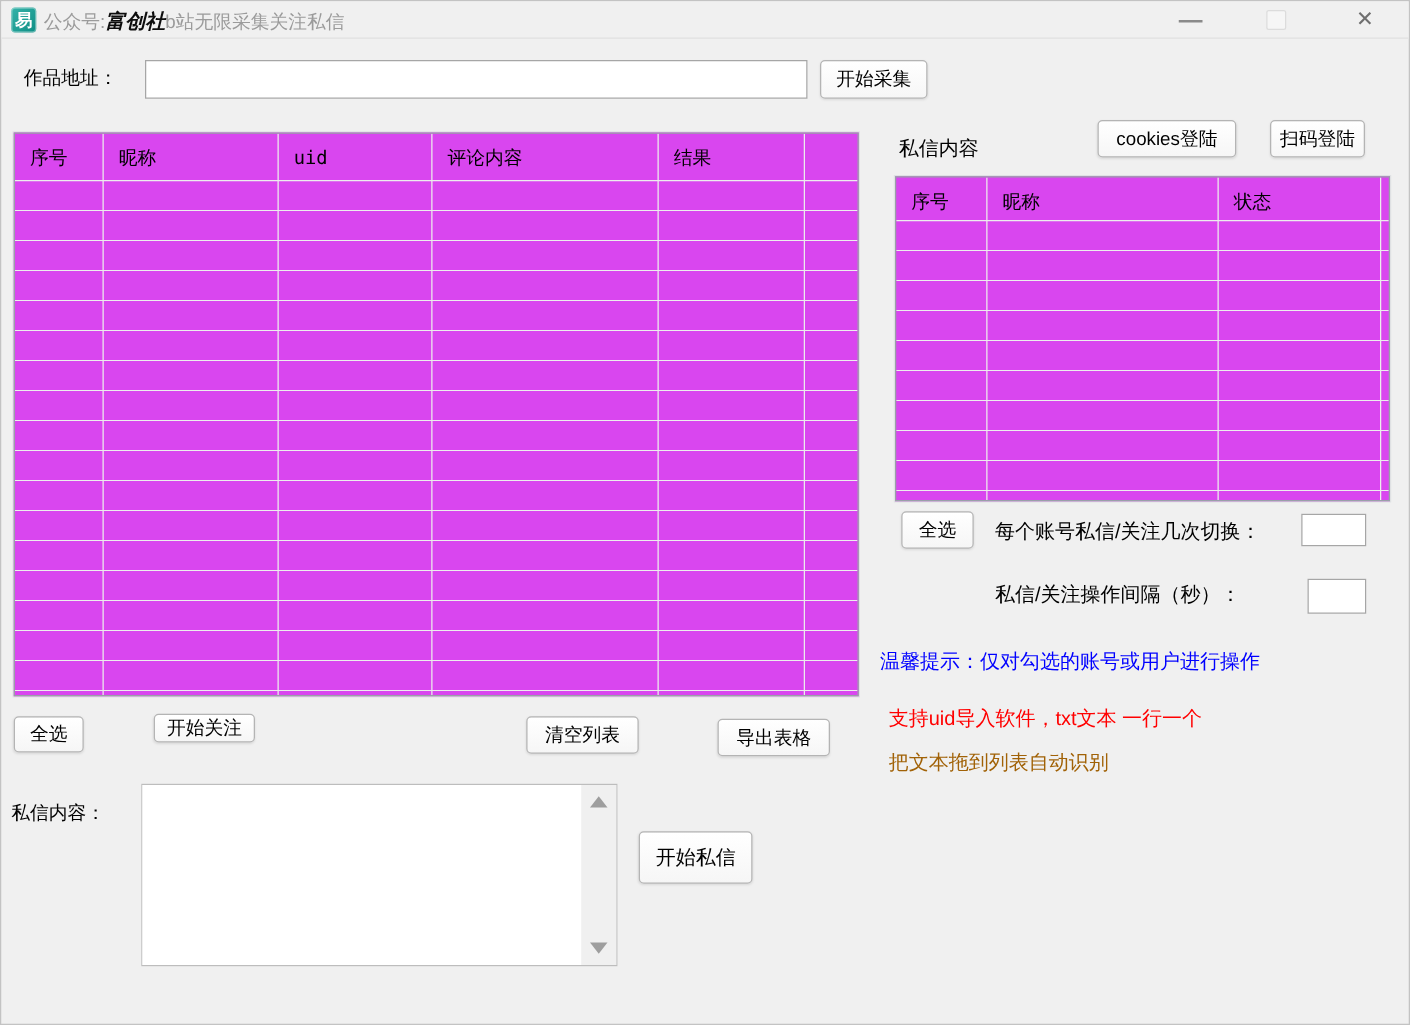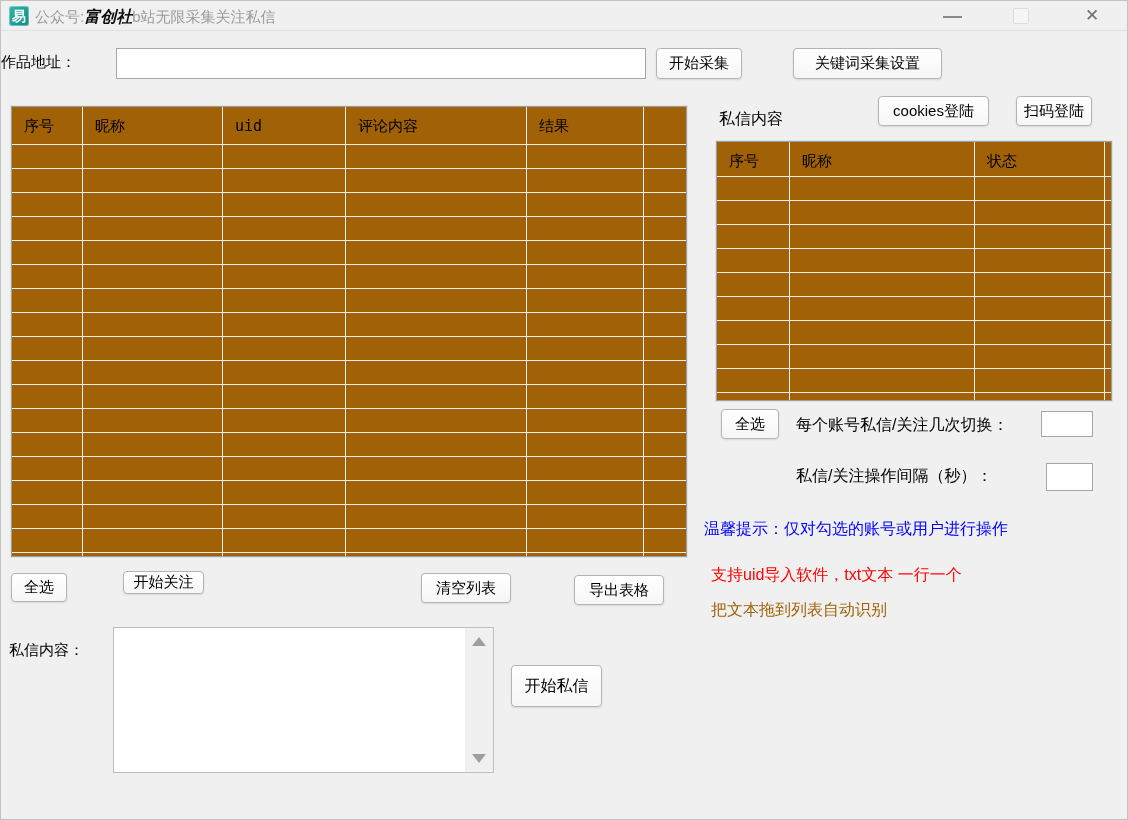--- a/index.html
+++ b/index.html
@@ -24,21 +24,21 @@
   
   .lbl{position:absolute;font-size:15px;color:#000;white-space:nowrap;}
   .btn{
     position:absolute;background:linear-gradient(#ffffff,#f6f6f6);
     border:1px solid #b4b4b4;border-radius:4px;font-size:15px;color:#000;
     text-align:center;box-shadow:0 1px 2px rgba(0,0,0,.10);
     display:flex;align-items:center;justify-content:center;white-space:nowrap;cursor:default;
   }
   .inp{position:absolute;background:#fff;border:1px solid #a6a6a6;font-size:15px;padding:0 6px;outline:none;}
   
-  .tbl{position:absolute;background:#a16207;border:1px solid #99a0a8;box-shadow:0 0 0 1px #dfe1e3;overflow:hidden;}
+  .tbl{position:absolute;background:#d946ef;border:1px solid #99a0a8;box-shadow:0 0 0 1px #dfe1e3;overflow:hidden;}
   .tbl .cols{position:absolute;left:0;top:0;bottom:0;right:0;display:flex;}
   .tbl .col{height:100%;border-right:1px solid #ededed;flex:0 0 auto;}
   .tbl .col:last-child{border-right:none;}
   .tbl .hdr{display:block;padding:10px 0 0 12px;font-size:15px;color:#000;white-space:nowrap;overflow:hidden;}
   .tbl .bodylines{position:absolute;left:0;right:0;bottom:0;
     background:repeating-linear-gradient(to bottom,transparent 0 23px,#ededed 23px 24px);}
   .tbl .hdrline{position:absolute;left:0;right:0;height:1px;background:#ededed;}
   .mono{font-family:"DejaVu Sans Mono","Liberation Mono",monospace;}
   
   .tip{position:absolute;font-size:16px;white-space:nowrap;}
@@ -60,24 +60,23 @@
     <div id="titletext"><span>公众号:</span><span class="brand">富创社</span><span>b站无限采集关注私信</span></div>
     <div class="wbtn" id="btn-min">
         <span class="bar"></span>
       </div>
     <div class="wbtn" id="btn-max">
         <span class="box"></span>
       </div>
     <div class="wbtn" id="btn-close"><span>✕</span></div>
   </div>
 
-  <div class="lbl" style="left:0;top:52px;">作品地址：</div>
+  <div class="lbl" style="left:18px;top:52px;">作品地址：</div>
   <input class="inp" style="left: 115px; top: 47px; width: 530px; height: 31px;" value="">
   <div class="btn" style="left:655px;top:47px;width:86px;height:31px;">开始采集</div>
-  <div class="btn" style="left:792px;top:47px;width:149px;height:31px;">关键词采集设置</div>
 
   <div class="tbl" style="left:10px;top:105px;width:676px;height:451px;">
     <div class="cols">
       <div class="col" style="width:71px;">
           <span class="hdr">序号</span>
         </div>
       <div class="col" style="width:140px;">
           <span class="hdr">昵称</span>
         </div>
       <div class="col" style="width:123px;">

